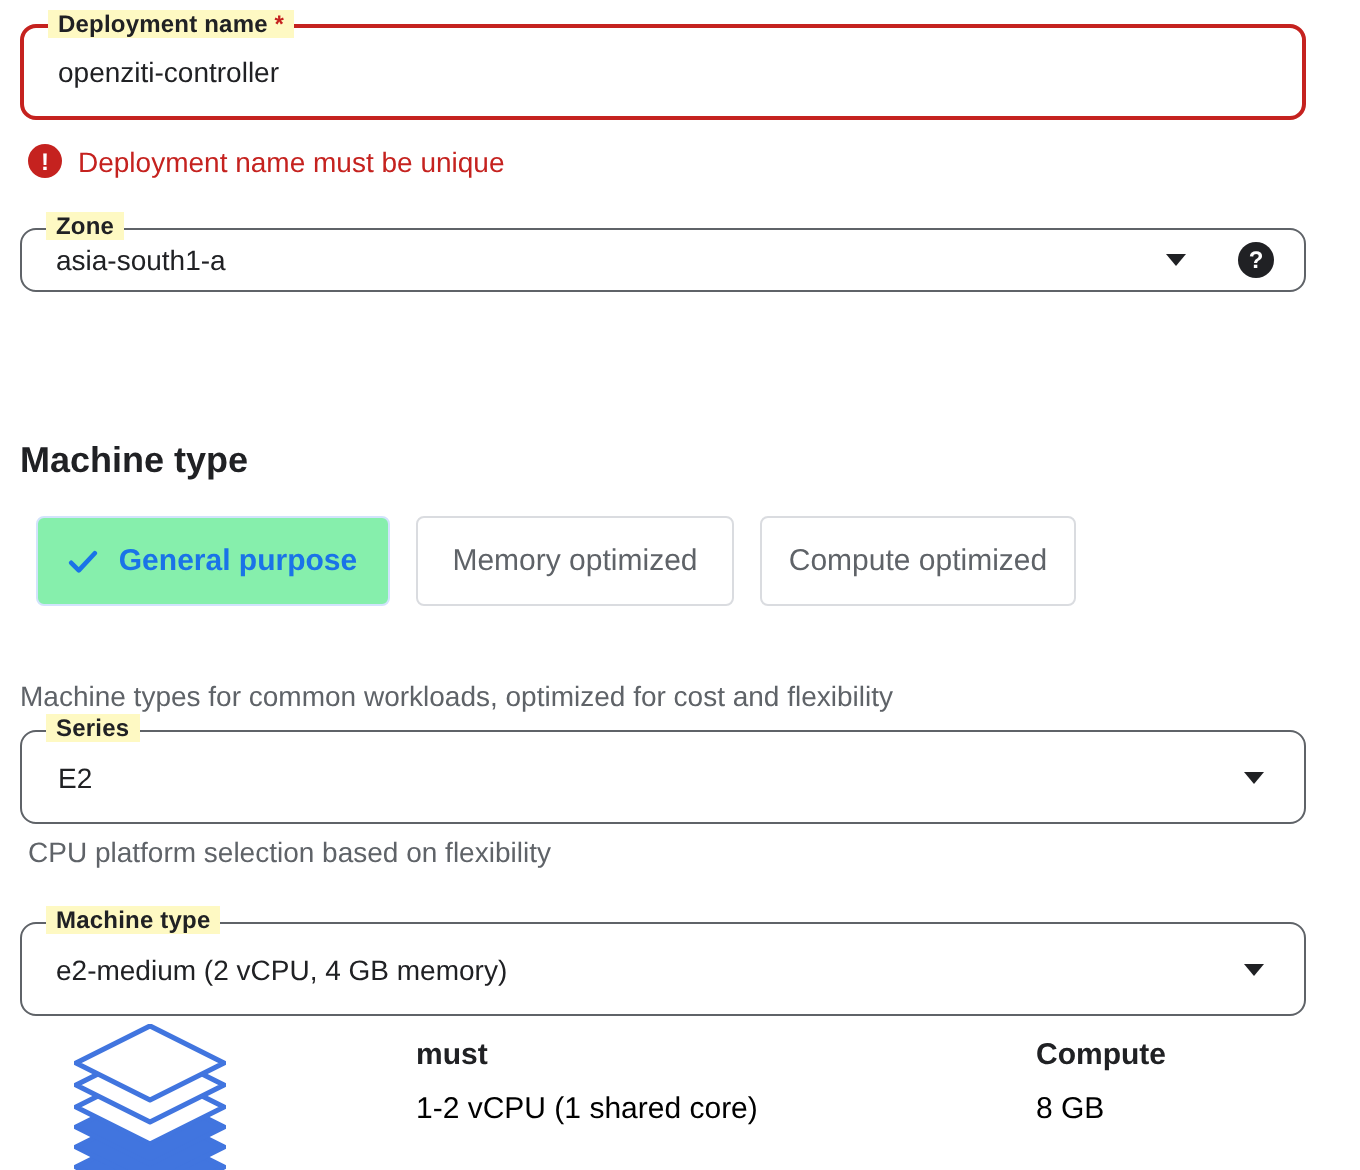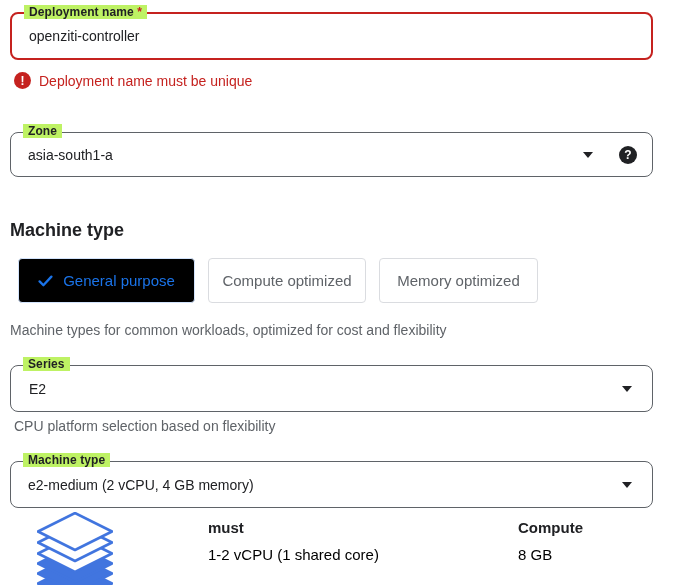--- a/index.html
+++ b/index.html
@@ -10,21 +10,21 @@
   }
 
   
   .field {
     position:absolute; left:10px; width:643px; height:48px;
     border:1px solid #5f6368; border-radius:8px; background:#fff;
     display:flex; align-items:center; padding-left:17px; cursor:pointer;
   }
   .field.error { border:2px solid #c5221f; }
   .float-label {
-    position:absolute; top:-9px; left:12px; background:#bef264; padding:0 5px;
+    position:absolute; top:-9px; left:12px; background:#fef9c3; padding:0 5px;
     font-size:12px; font-weight:700; color:#202124; line-height:14px; letter-spacing:.1px;
   }
   .field.error .float-label { color:#202124; }
   .req { color:#c5221f; font-weight:700; }
   .value { font-size:14px; color:#202124; }
 
   .arrow {
     position:absolute; top:50%; margin-top:-3px; width:0; height:0;
     border-left:5px solid transparent; border-right:5px solid transparent;
     border-top:6px solid #202124;
@@ -52,21 +52,21 @@
   .muted-text { position:absolute; font-size:14px; color:#5f6368; }
 
   
   .tabs { position:absolute; left:18px; top:258px; display:flex; gap:13px; }
   .tab {
     height:45px; background:#fff; border:1px solid #dadce0; border-radius:4px;
     display:flex; align-items:center; justify-content:center; gap:10px;
     font-size:15px; color:#5f6368; cursor:pointer;
   }
   .tab.selected {
-    background:#000000; border-color:#d2e3fc; color:#1a73e8; font-weight:400;
+    background:#86efac; border-color:#d2e3fc; color:#1a73e8; font-weight:700;
   }
   .tab-1 { width:177px; } .tab-2 { width:158px; } .tab-3 { width:159px; }
 
   
   .spec-col { position:absolute; top:519px; }
   .spec-header { font-size:15px; font-weight:700; color:#202124; }
   .spec-value { font-size:15px; color:#000000; margin-top:10px; }
   .layers-icon { position:absolute; left:37px; top:512px; }
 </style>
 </head>
@@ -77,45 +77,45 @@
   <div class="field error" style="top:12px;">
     <span class="float-label"><span>Deployment name</span> <span class="req">*</span></span>
     <span class="value">openziti-controller</span>
   </div>
 
   <div class="error-row">
     <span class="error-badge">!</span>
     <span class="error-text">Deployment name must be unique</span>
   </div>
 
-  <div class="field" style="top:132px;height:45px;">
+  <div class="field" style="top:114px;height:32px;">
     <span class="float-label">Zone</span>
     <span class="value">asia-south1-a</span>
     <span class="arrow" style="right:59px;"></span>
     <span class="help-badge">?</span>
   </div>
 
   <div class="section-heading">Machine type</div>
 
   <div class="tabs">
     <div class="tab tab-1 selected">
       <svg width="15" height="12" viewBox="0 0 15 12">
         <path d="M1.6 6.4 L5.4 10.2 L13.4 1.6" stroke="#1a73e8" stroke-width="2.3" fill="none" stroke-linecap="round" stroke-linejoin="round"></path>
       </svg>
       <span>General purpose</span>
     </div>
+    <div class="tab tab-3">
+      <span>Memory optimized</span>
+    </div>
     <div class="tab tab-2">
       <span>Compute optimized</span>
     </div>
-    <div class="tab tab-3">
-      <span>Memory optimized</span>
-    </div>
   </div>
 
-  <div class="muted-text" style="left:10px;top:322px;">Machine types for common workloads, optimized for cost and flexibility</div>
+  <div class="muted-text" style="left:10px;top:340px;">Machine types for common workloads, optimized for cost and flexibility</div>
 
   <div class="field" style="top:365px;height:47px;padding-left:18px;">
     <span class="float-label">Series</span>
     <span class="value">E2</span>
     <span class="arrow" style="right:20px;"></span>
   </div>
 
   <div class="muted-text" style="left:14px;top:418px;">CPU platform selection based on flexibility</div>
 
   <div class="field" style="top:461px;height:47px;">

